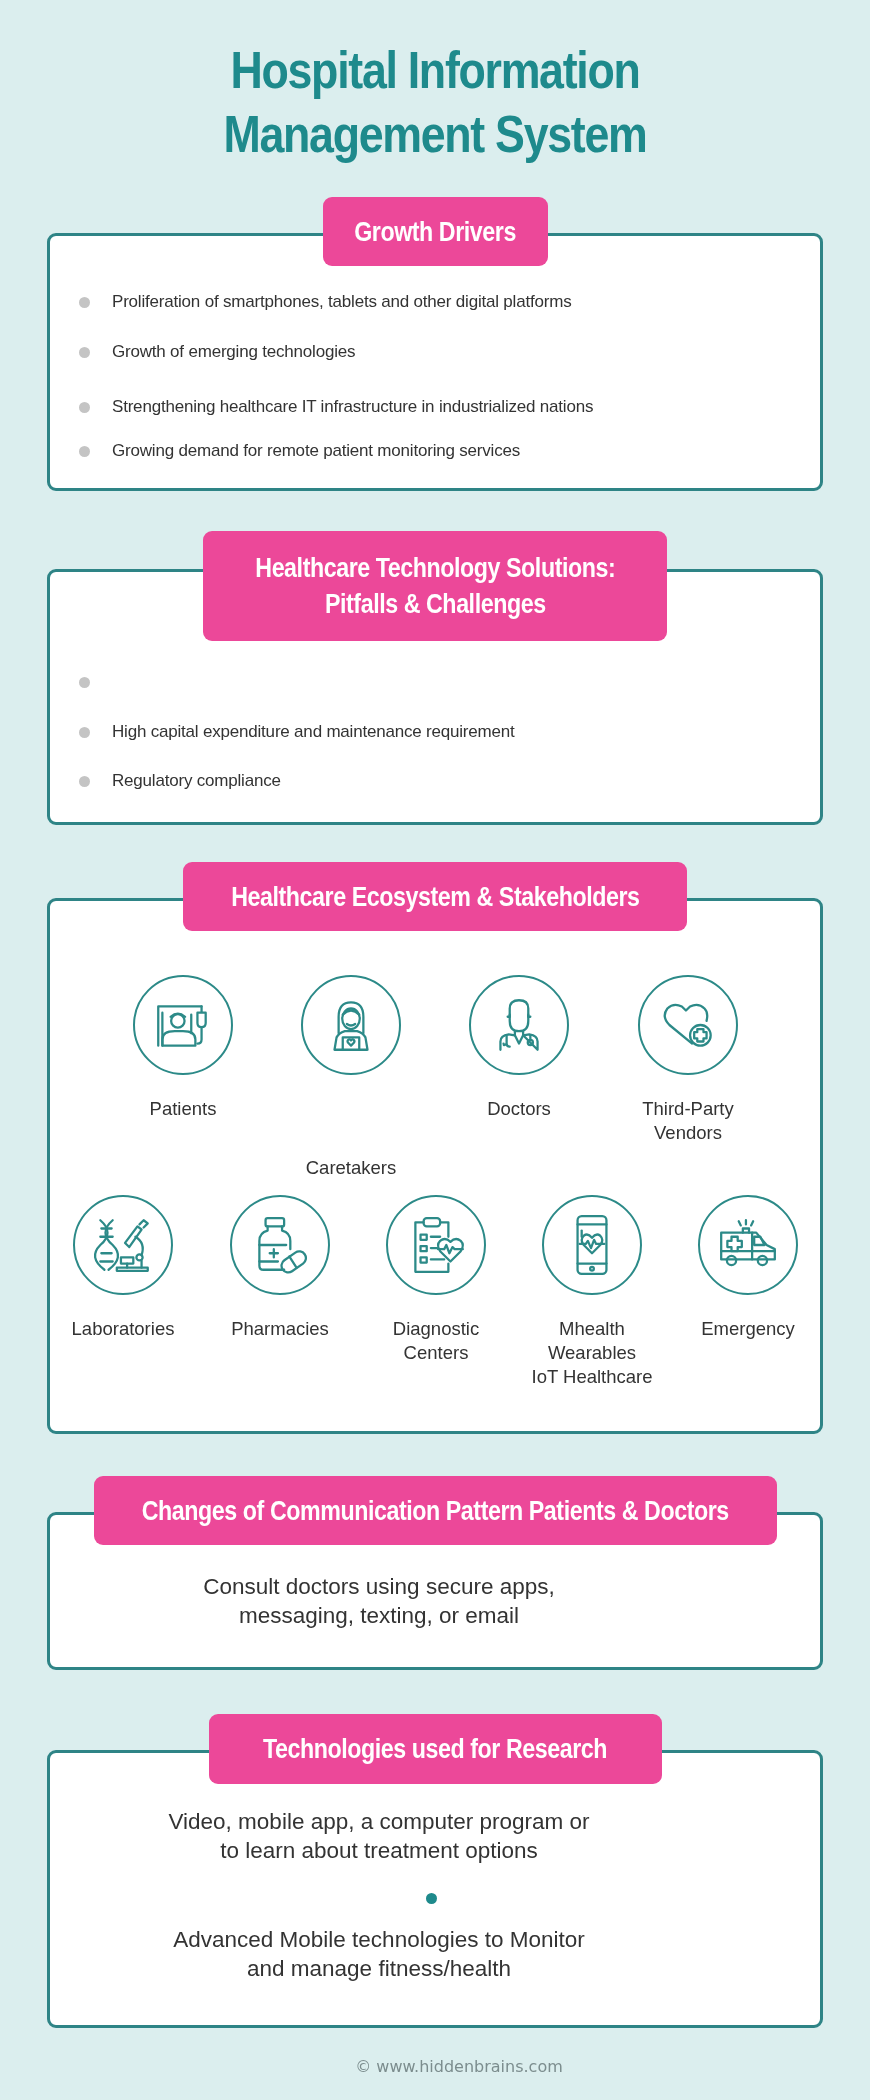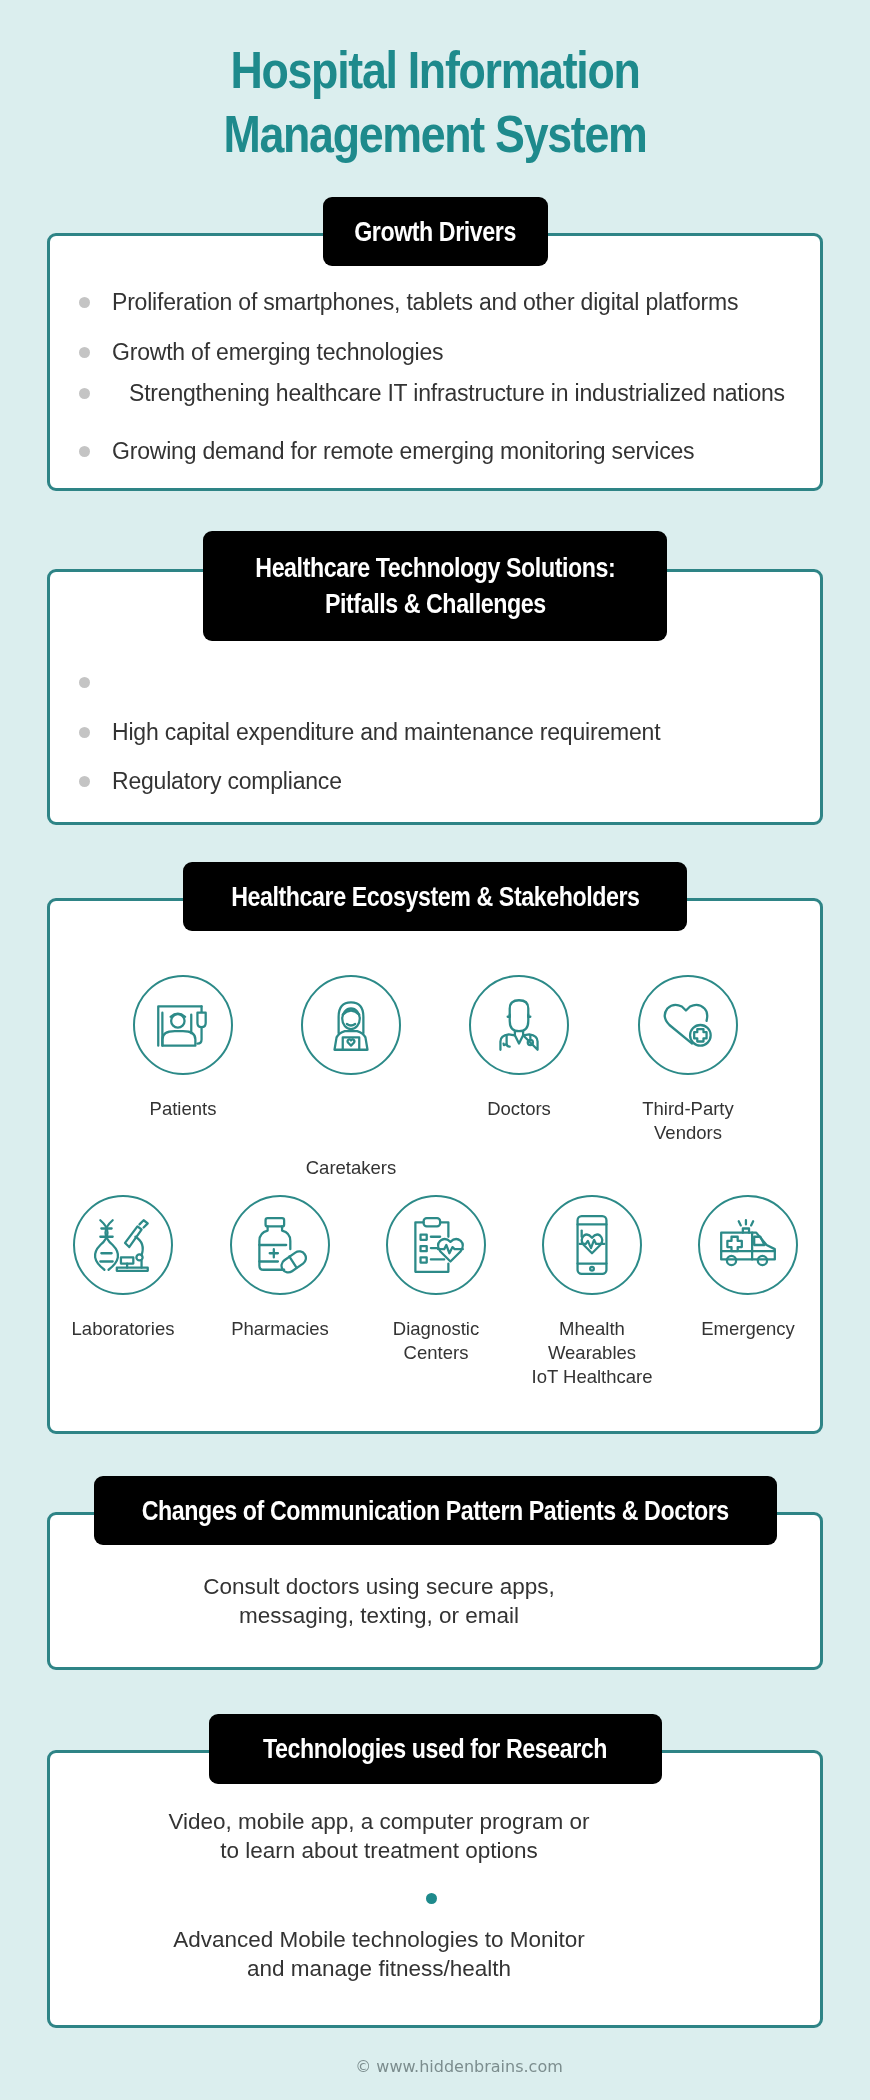--- a/index.html
+++ b/index.html
@@ -18,37 +18,37 @@
     line-height: 64px; letter-spacing: -1.5px;
   }
   .title span { display: block; transform: scaleX(0.86); transform-origin: center; }
   .box {
     left: 47px; width: 776px;
     background: #ffffff;
     border: 3px solid #2e8486;
     border-radius: 9px;
   }
   .badge {
-    background: #000000;
+    background: #ec4899;
     border-radius: 9px;
     color: #ffffff;
     font-weight: bold;
     display: flex; flex-direction: column; align-items: center; justify-content: center;
     text-align: center;
   }
   .badge span {
     display: block; font-size: 27px; line-height: 36px; letter-spacing: -0.5px;
     transform: scaleX(0.86); white-space: nowrap;
   }
   .bullet-row { left: 84px; height: 30px; display: flex; align-items: center; }
   .bullet-dot {
     width: 11px; height: 11px; border-radius: 50%; background: #c4c4c4;
     margin-left: -5px; margin-right: 22px; flex-shrink: 0;
   }
-  .bullet-text { font-size: 23px; color: #333333; white-space: nowrap; letter-spacing: -0.2px; }
+  .bullet-text { font-size: 17px; color: #333333; white-space: nowrap; letter-spacing: -0.2px; }
   .icon-wrap {
     width: 100px; height: 100px; border-radius: 50%;
     border: 2px solid #2c8a88; background: #ffffff;
     display: flex; align-items: center; justify-content: center;
   }
   .icon-wrap svg { width: 66px; height: 66px; }
   .icon-label {
     width: 160px; text-align: center; font-size: 18.5px; line-height: 24px; color: #333333;
   }
   .center-text {
@@ -72,27 +72,27 @@
   <span>Growth Drivers</span>
 </div>
 <div class="abs bullet-row" style="top:287px;">
   <span class="bullet-dot"></span>
   <span class="bullet-text">Proliferation of smartphones, tablets and other digital platforms</span>
 </div>
 <div class="abs bullet-row" style="top:337px;">
   <span class="bullet-dot"></span>
   <span class="bullet-text">Growth of emerging technologies</span>
 </div>
-<div class="abs bullet-row" style="top:378px;gap:17px;">
+<div class="abs bullet-row" style="top:392px;">
   <span class="bullet-dot"></span>
   <span class="bullet-text">Strengthening healthcare IT infrastructure in industrialized nations</span>
 </div>
 <div class="abs bullet-row" style="top:436px;">
   <span class="bullet-dot"></span>
-  <span class="bullet-text">Growing demand for remote emerging monitoring services</span>
+  <span class="bullet-text">Growing demand for remote patient monitoring services</span>
 </div>
 
 <div class="abs box" style="top:569px; height:256px;"></div>
 <div class="abs badge" style="left:203px; top:531px; width:464px; height:110px;">
   <span>Healthcare Technology Solutions:</span>
   <span>Pitfalls &amp; Challenges</span>
 </div>
 <div class="abs bullet-row" style="top:667px;">
   <span class="bullet-dot"></span>
 </div>

